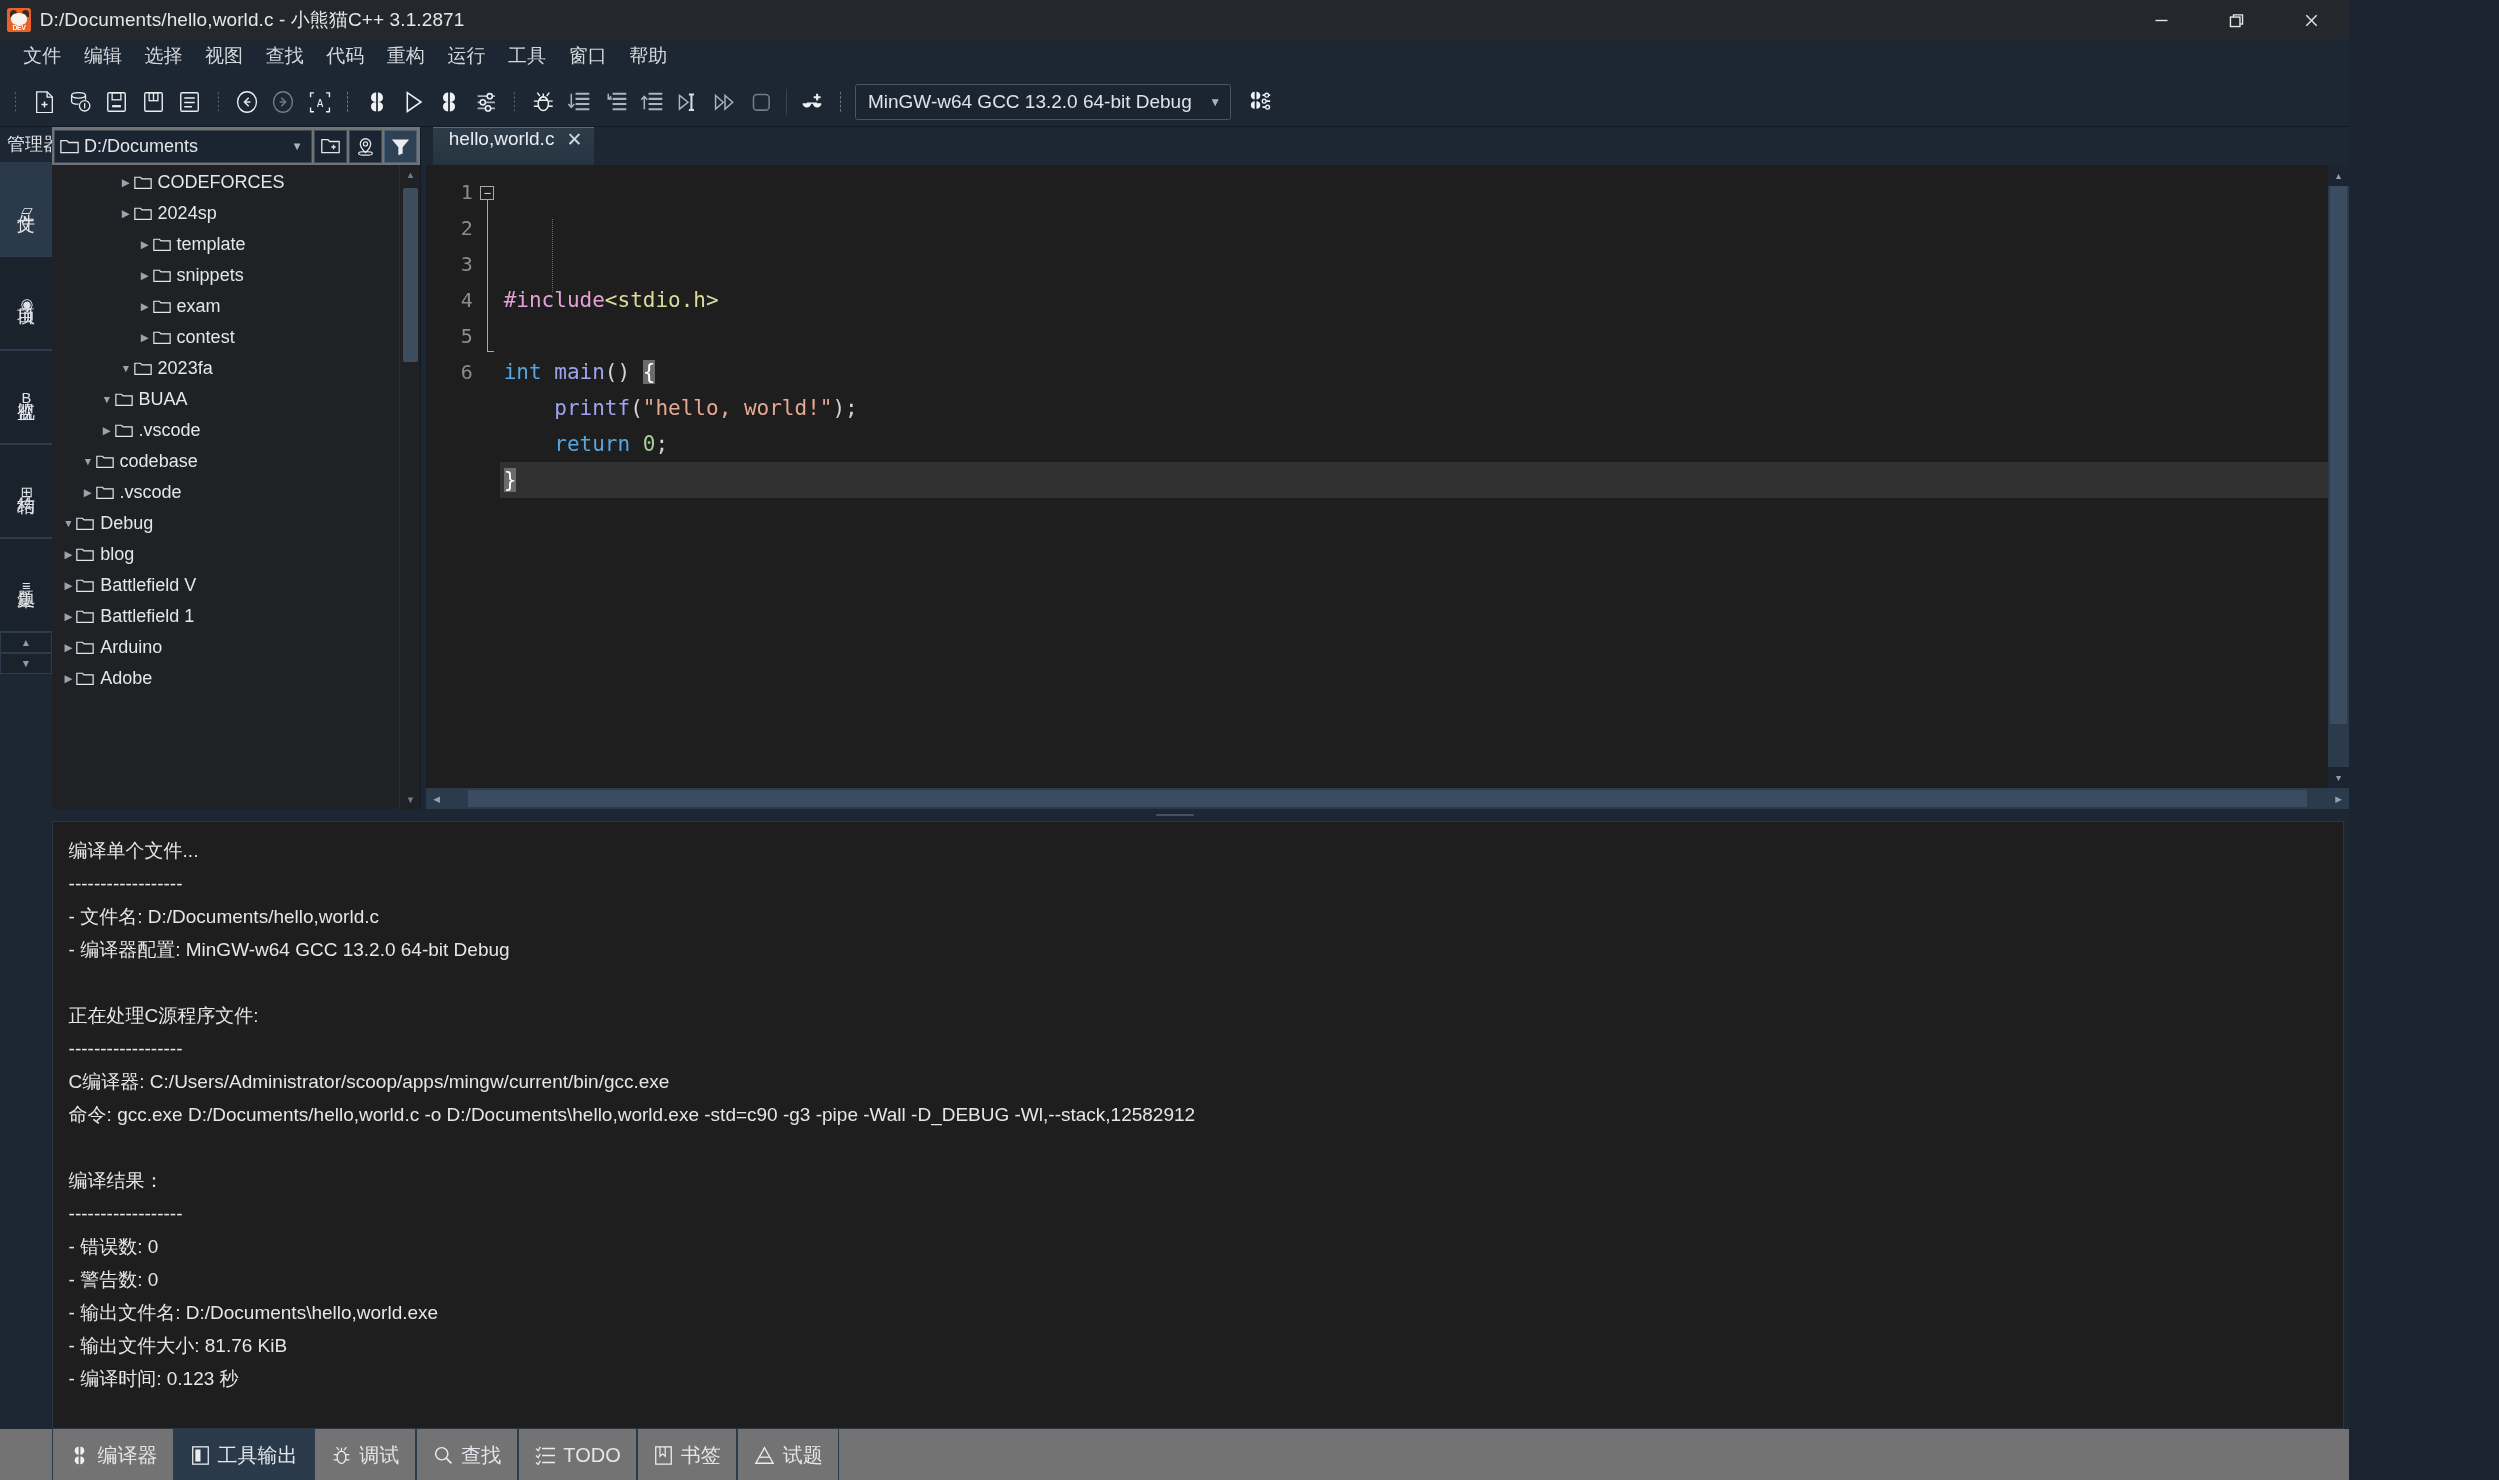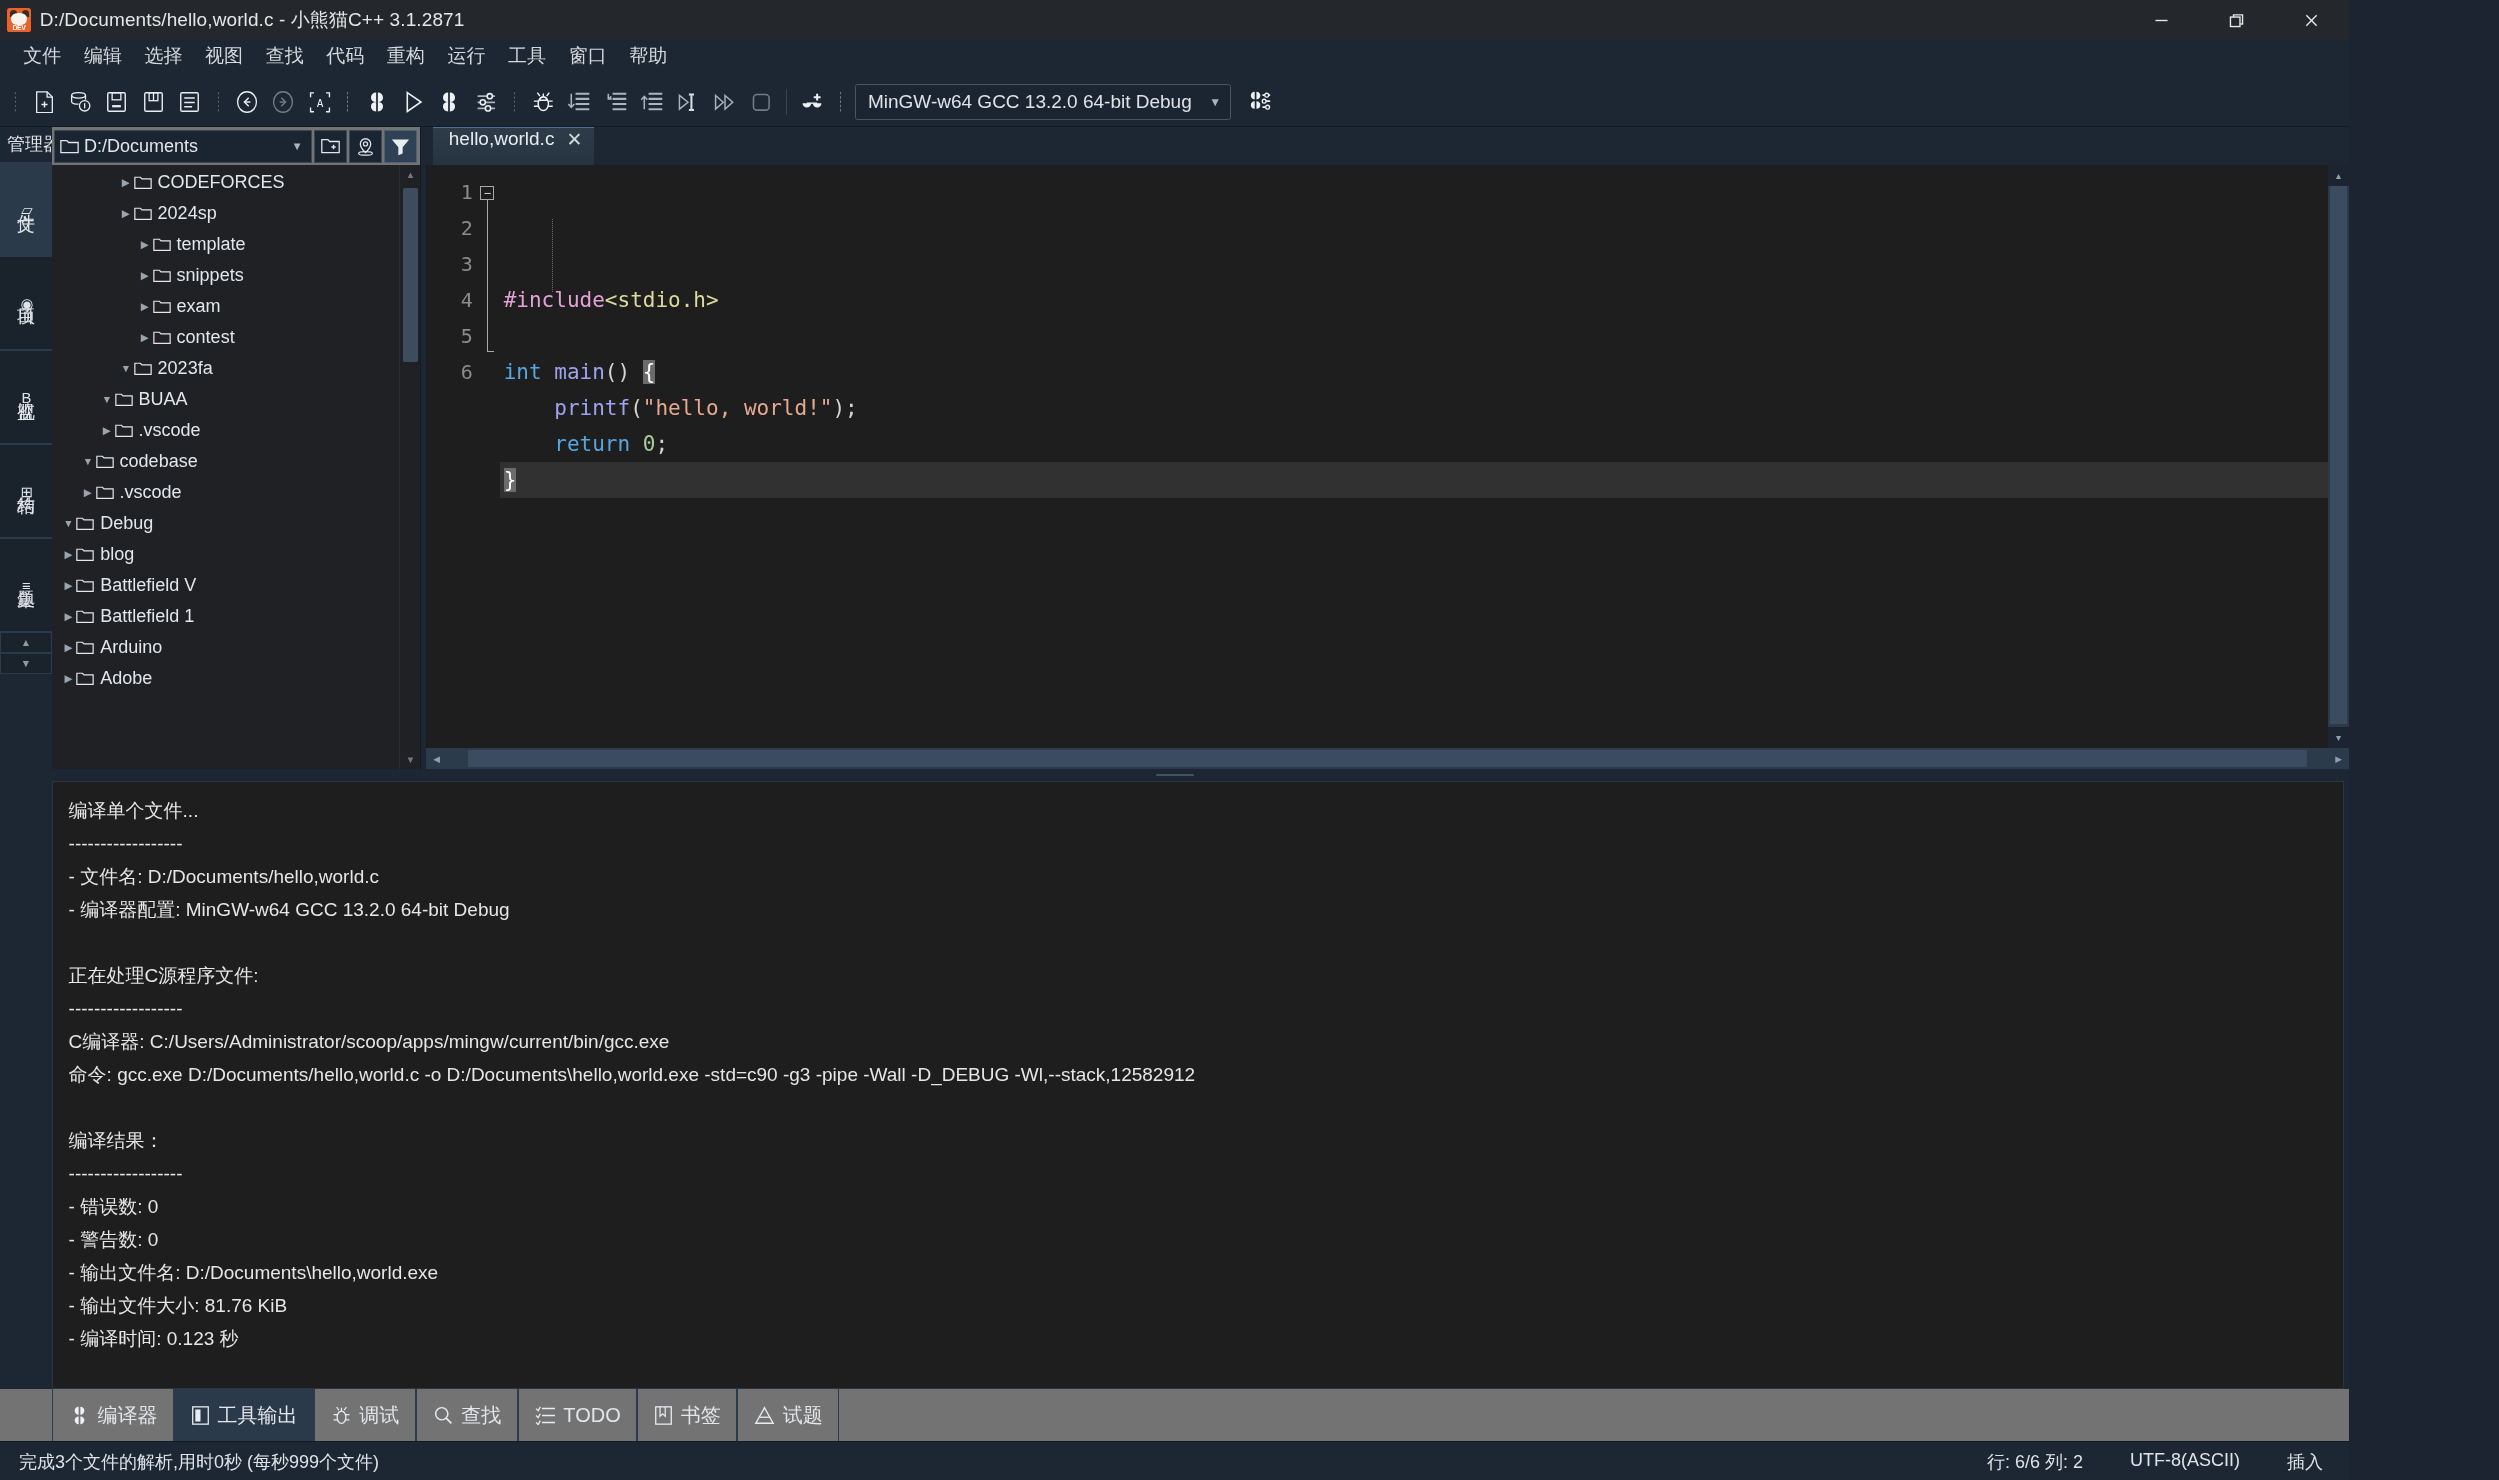--- a/index.html
+++ b/index.html
@@ -766,23 +766,15 @@
         <span style="display: flex;">
           <svg width="21" height="19" viewBox="0 0 24 22">
             <path d="M12 2l10 18H2z" fill="none" stroke="#e9edf1" stroke-width="1.6"></path>
             <path d="M6 13h12" stroke="#e9edf1" stroke-width="1.5"></path>
           </svg>
         </span>
         <span>试题</span>
       </div>
     </div>
 
-  <div class="statusbar">
-    <span>完成3个文件的解析,用时0秒 (每秒999个文件)</span>
-    <span class="status-right">
-      <span>行: 6/6 列: 2</span>
-      <span>UTF-8(ASCII)</span>
-      <span>插入</span>
-    </span>
-  </div>
 
 </div>
 
 
 </body></html>

